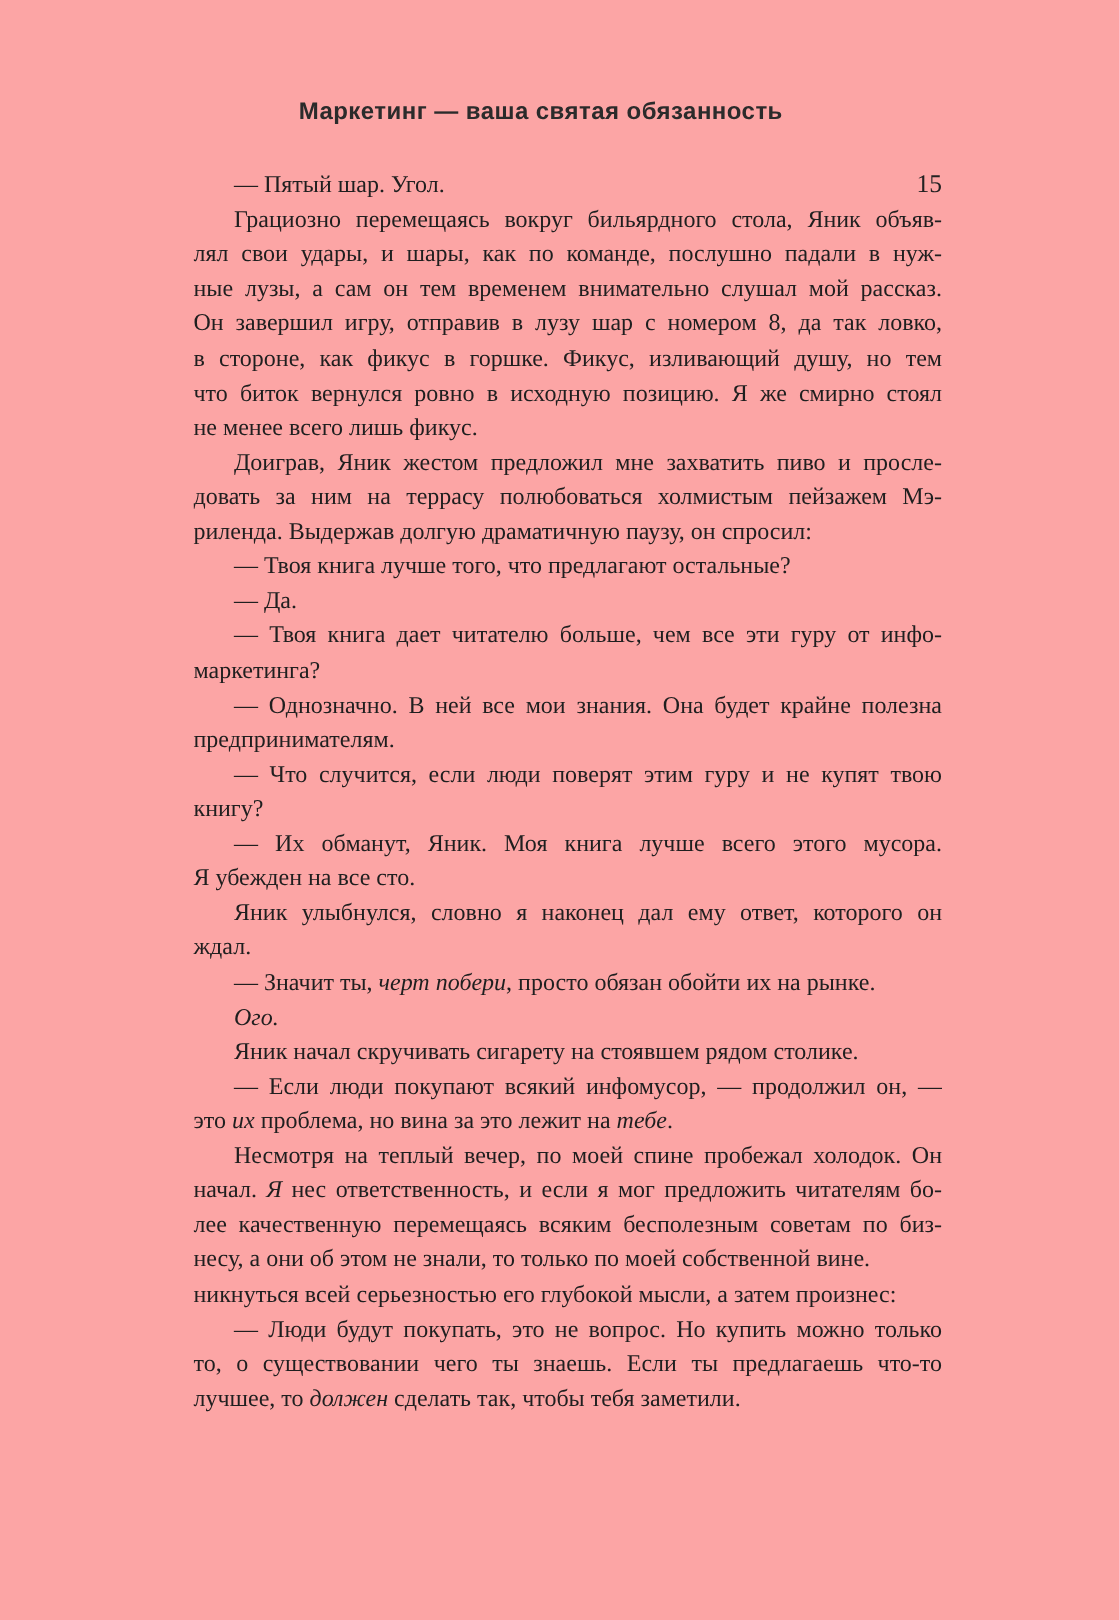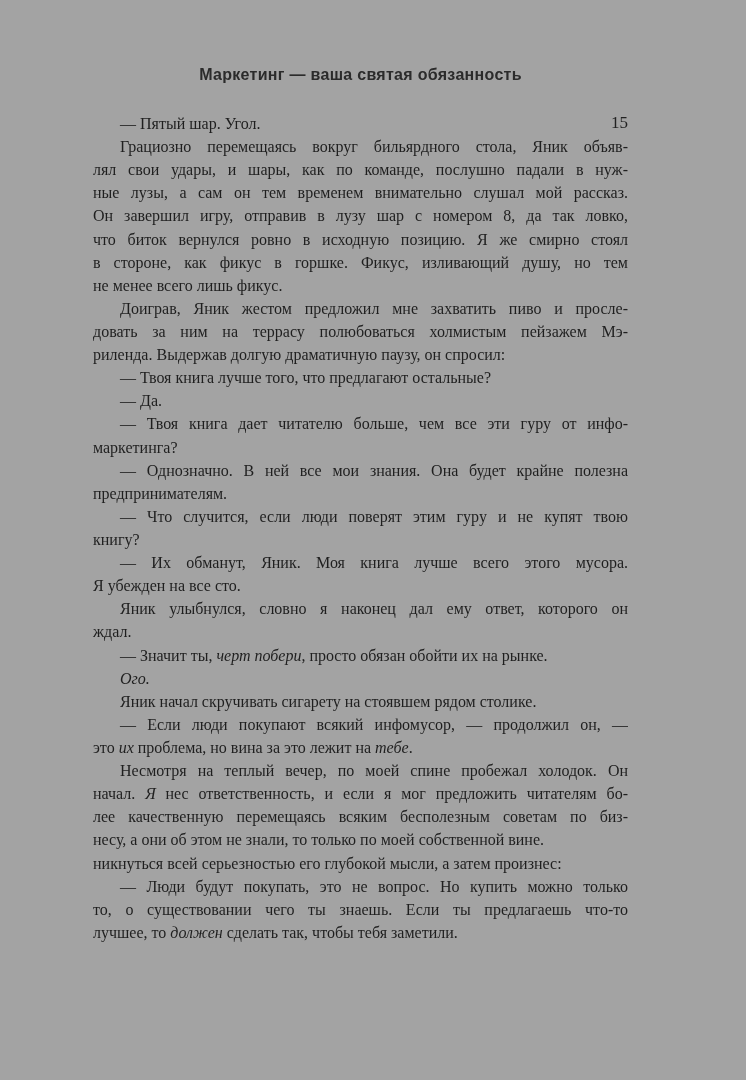--- a/index.html
+++ b/index.html
@@ -4,21 +4,21 @@
 <style>
   html, body {
     margin: 0;
     padding: 0;
     background: #ffffff;
   }
   .page {
     position: relative;
     width: 746px;
     height: 1080px;
-    background: #a3a3a3;
+    background: #fca5a5;
     overflow: hidden;
     font-family: "Liberation Serif", serif;
     color: #1f1f1f;
   }
   .header {
     position: absolute;
     top: 63px;
     left: 93px;
     width: 535px;
     height: 24px;
@@ -49,20 +49,21 @@
     left: 93px;
     width: 535px;
     font-size: 16px;
   }
   .line {
     height: 23.12px;
     line-height: 23.12px;
     text-align: justify;
     text-align-last: justify;
     overflow: hidden;
+    margin-left: 36px;
   }
   .line.end {
     text-align: left;
     text-align-last: auto;
     white-space: nowrap;
     overflow: visible;
   }
   .line.indent {
     padding-left: 27px;
   }
@@ -77,22 +78,22 @@
   <div class="header">
     <div class="header-title">Маркетинг — ваша святая обязанность</div>
     <div class="page-number">15</div>
   </div>
   <div class="body-text" id="text-body">
       <div class="line end indent"><span>— Пятый шар. Угол.</span></div>
       <div class="line indent"><span>Грациозно перемещаясь вокруг бильярдного стола, Яник объяв-</span></div>
       <div class="line"><span>лял свои удары, и шары, как по команде, послушно падали в нуж-</span></div>
       <div class="line"><span>ные лузы, а сам он тем временем внимательно слушал мой рассказ.</span></div>
       <div class="line"><span>Он завершил игру, отправив в лузу шар с номером 8, да так ловко,</span></div>
+      <div class="line"><span>в стороне, как фикус в горшке. Фикус, изливающий душу, но тем</span></div>
       <div class="line"><span>что биток вернулся ровно в исходную позицию. Я же смирно стоял</span></div>
-      <div class="line"><span>в стороне, как фикус в горшке. Фикус, изливающий душу, но тем</span></div>
       <div class="line end"><span>не менее всего лишь фикус.</span></div>
       <div class="line indent"><span>Доиграв, Яник жестом предложил мне захватить пиво и просле-</span></div>
       <div class="line"><span>довать за ним на террасу полюбоваться холмистым пейзажем Мэ-</span></div>
       <div class="line end"><span>риленда. Выдержав долгую драматичную паузу, он спросил:</span></div>
       <div class="line end indent"><span>— Твоя книга лучше того, что предлагают остальные?</span></div>
       <div class="line end indent"><span>— Да.</span></div>
       <div class="line indent"><span>— Твоя книга дает читателю больше, чем все эти гуру от инфо-</span></div>
       <div class="line end"><span>маркетинга?</span></div>
       <div class="line indent"><span>— Однозначно. В ней все мои знания. Она будет крайне полезна</span></div>
       <div class="line end"><span>предпринимателям.</span></div>

